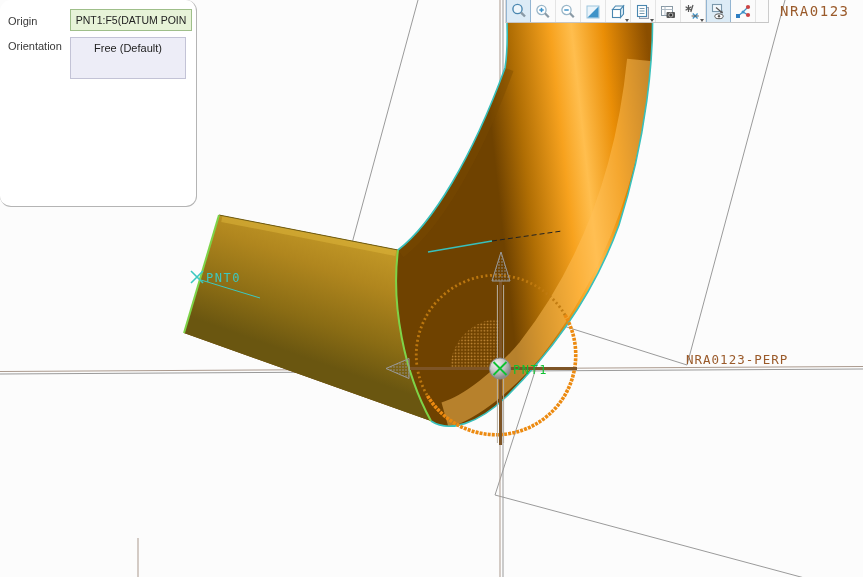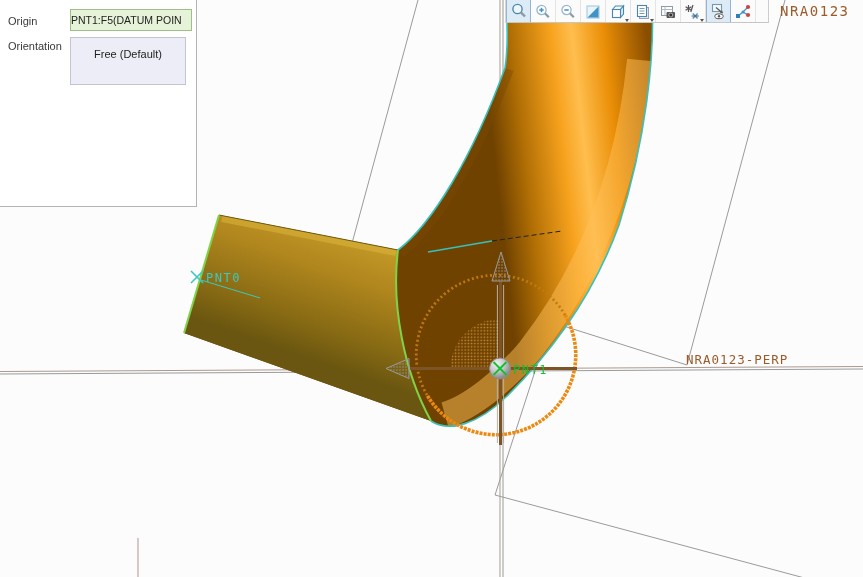--- a/index.html
+++ b/index.html
@@ -13,35 +13,35 @@
   .datum-line.tan{stroke:#ab9a8e;}
   .cad-label{font-family:"DejaVu Sans Mono",monospace;fill:var(--datum_label_brown);}
   .edge-green{stroke:var(--highlight_edge_green);fill:none;}
   .edge-cyan{stroke:var(--edge_cyan);fill:none;}
   .pnt1-green{stroke:var(--point1_green);}
   .pnt0-cyan{stroke:var(--point0_cyan);}
   .ring{stroke:var(--drag_handle_orange);fill:none;}
   
   #ref-panel{
     position:absolute;left:0;top:0;width:196px;height:206px;background:#ffffff;
-    border-right:1px solid #b4b4b4;border-bottom:1px solid #b4b4b4;z-index:5;
+    border-right:1px solid #b4b4b4;border-bottom:1px solid #b4b4b4;z-index:5;border-radius:11px;
   }
   #ref-panel .lbl{position:absolute;font-size:11px;color:#3a3a3a;white-space:nowrap;}
   #origin-label{left:8px;top:15px;}
   #orientation-label{left:8px;top:40px;}
   #origin-field{
     position:absolute;left:70px;top:9px;width:120px;height:20px;
     background:var(--origin_field_bg);border:1px solid #9fbf8a;
-    font-size:10.5px;color:#222;text-align:left;line-height:20px;
+    font-size:10.5px;color:#222;text-align:center;line-height:20px;
     white-space:nowrap;overflow:hidden;
   }
   #orientation-field{
     position:absolute;left:70px;top:37px;width:114px;height:36px;
     background:var(--orientation_field_bg);border:1px solid #c3c3d6;
-    font-size:11px;color:#222;text-align:center;padding-top:10px;
+    font-size:11px;color:#222;text-align:center;padding-top:4px;
     white-space:nowrap;overflow:hidden;
   }
   
   #toolbar{
     position:absolute;left:505px;top:0;width:262px;height:22px;z-index:6;
     background:#fbfbfb;border-bottom:1px solid #c6c6c6;
     border-left:1px solid #d8d8d8;border-right:1px solid #cccccc;
     display:flex;overflow:hidden;
   }
   .tbtn{

